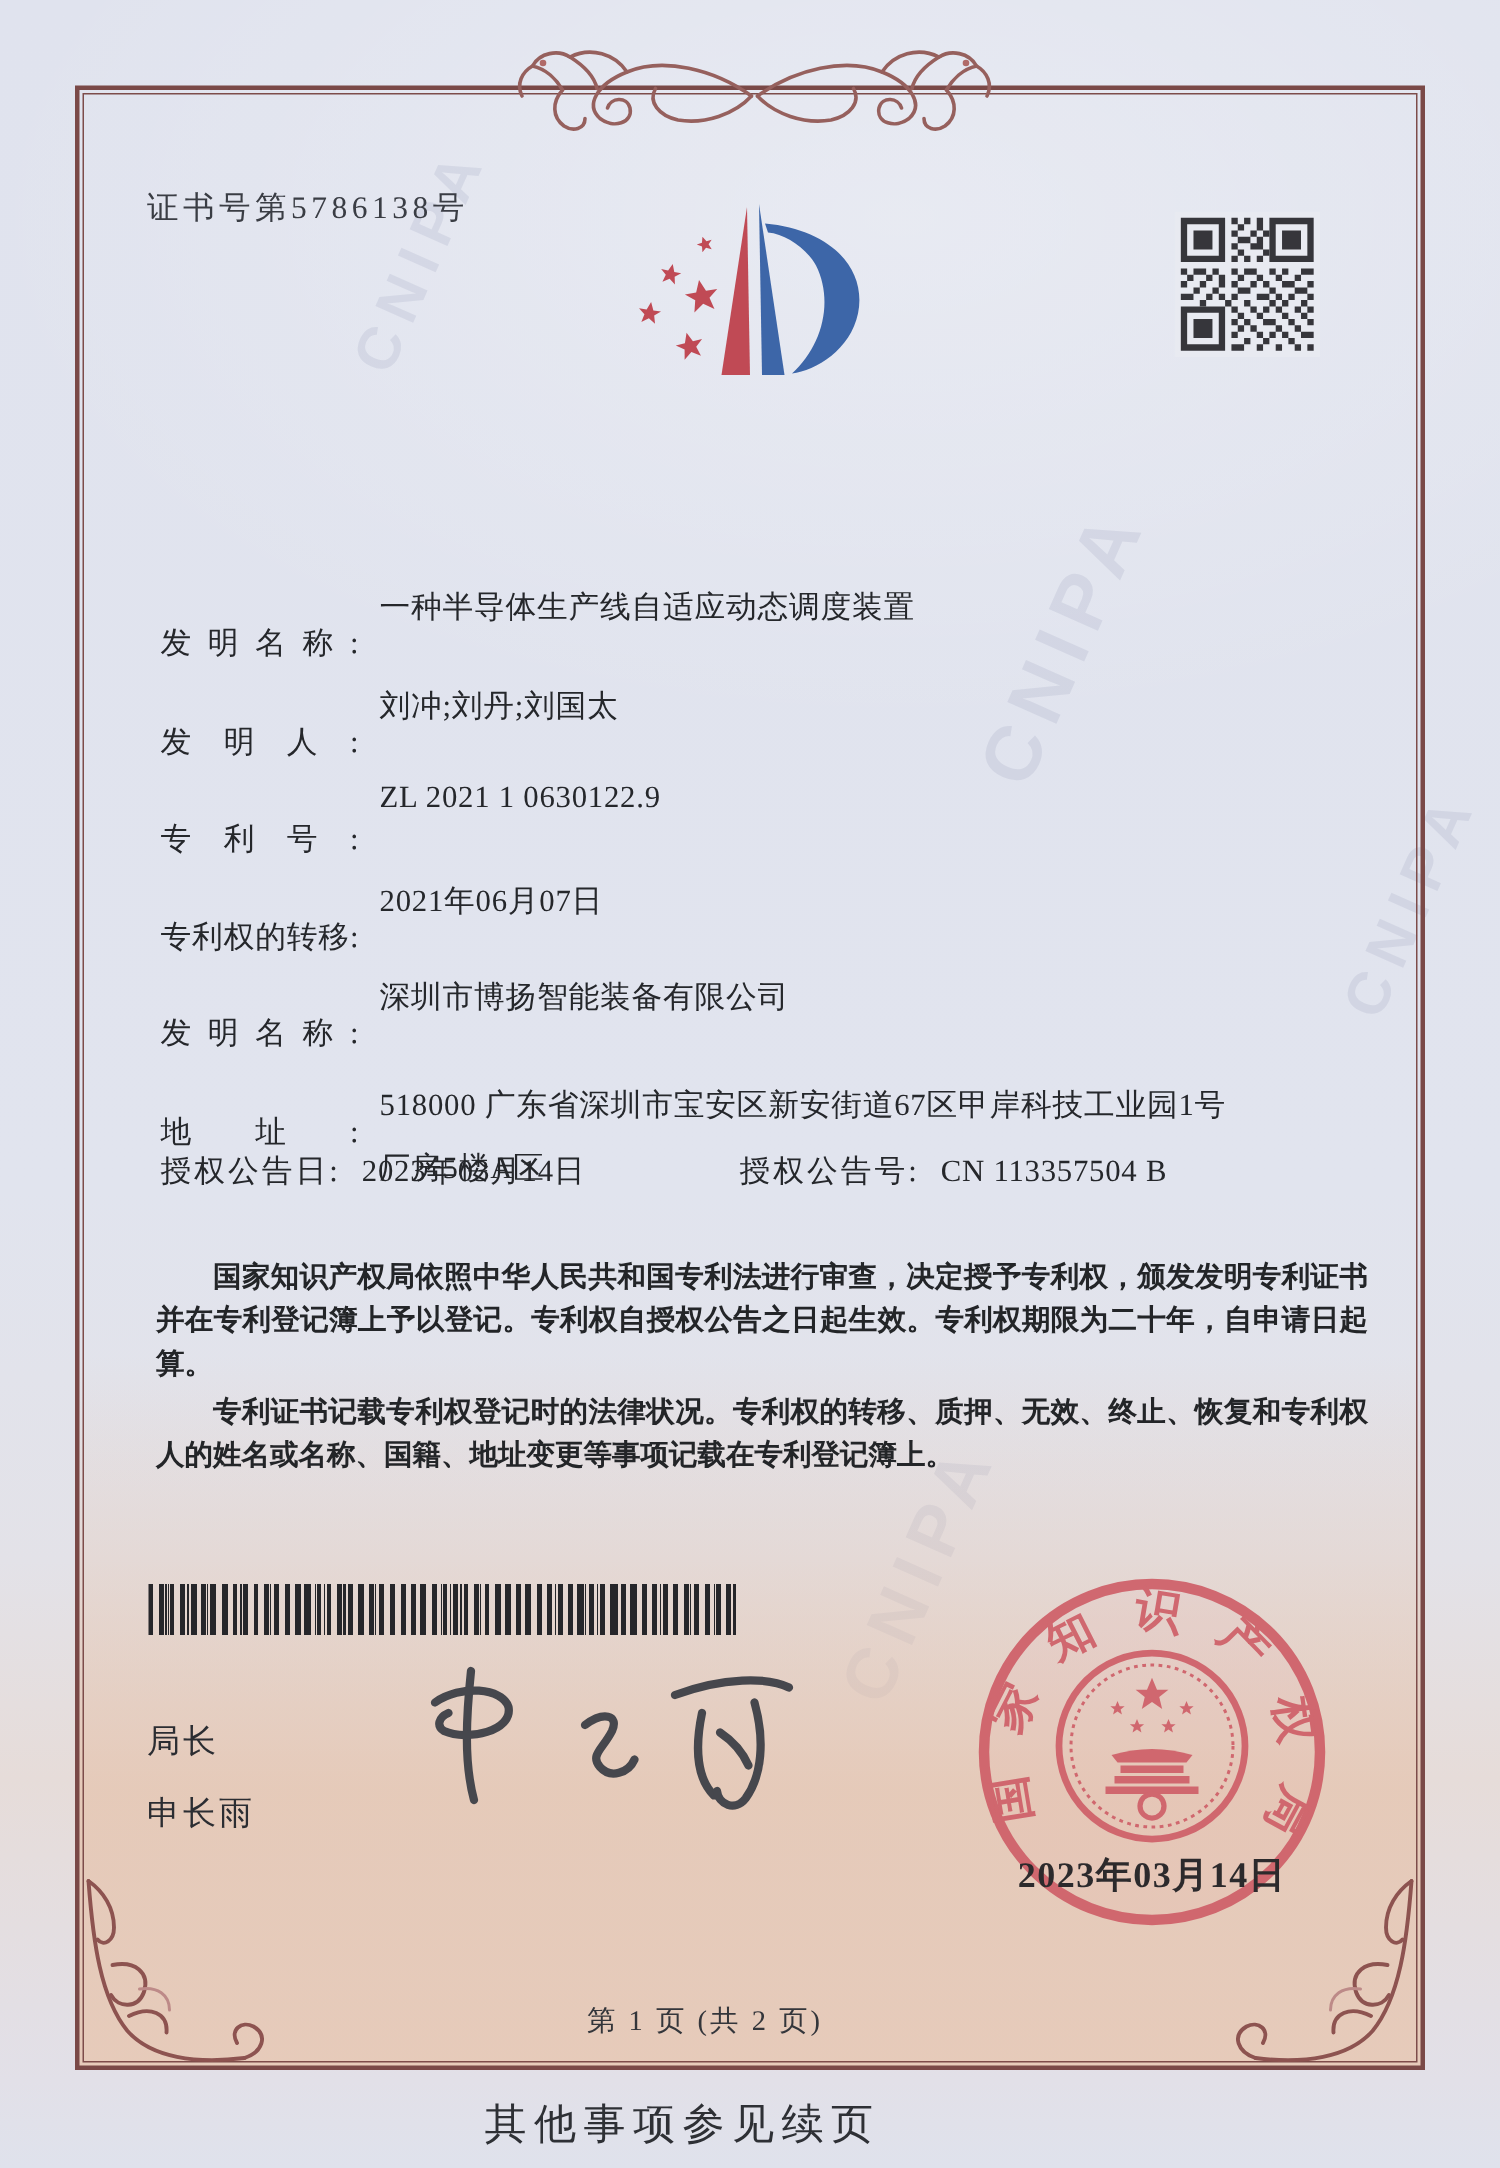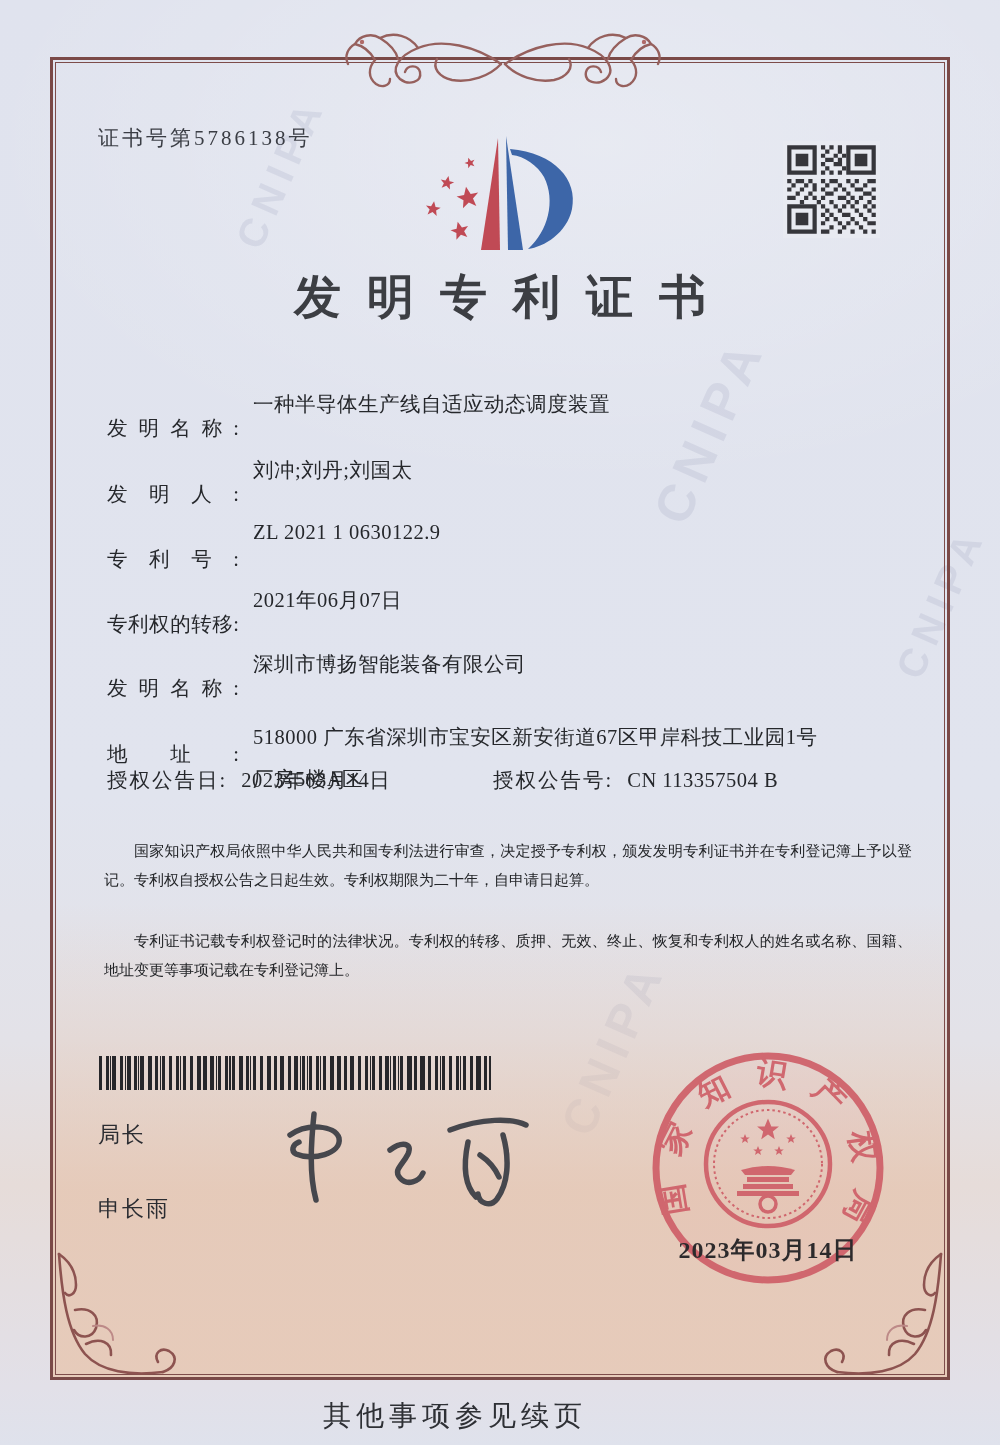--- a/index.html
+++ b/index.html
@@ -55,32 +55,32 @@
     margin-top:24px;
   }
   .val{margin-left:14px;letter-spacing:.5px;}
   .val-wrap{
     display:inline-block;width:566px;white-space:normal;
     line-height:42px;vertical-align:top;
   }
   .grant2{position:absolute;left:386px;top:0;white-space:nowrap;}
   .grant2 .lab2{letter-spacing:2px;}
   .para{
-    left:104px;width:808px;font-size:15px;line-height:29px;
-    color:#232528;text-align:justify;text-indent:2em;
+    left:104px;width:808px;font-size:19px;line-height:29px;
+    color:#232528;text-align:justify;text-indent:2em;font-weight:bold;
   }
   .barcode{
     left:99px;top:1056px;width:392px;height:34px;
     background-image:
       repeating-linear-gradient(90deg,#26262a 0 3px,rgba(0,0,0,0) 3px 7px),
       repeating-linear-gradient(90deg,#26262a 1px 2px,rgba(0,0,0,0) 2px 11px),
       repeating-linear-gradient(90deg,#26262a 0 1px,rgba(0,0,0,0) 1px 13px);
   }
   .role{
-    left:98px;top:1120px;font-size:22px;color:#2b2d32;letter-spacing:2px;
+    left:98px;top:1146px;font-size:22px;color:#2b2d32;letter-spacing:2px;
     font-family:"Liberation Sans","DejaVu Sans",sans-serif;
   }
   .name{
     left:98px;top:1194px;font-size:22px;color:#2b2d32;letter-spacing:2px;
     font-family:"Liberation Sans","DejaVu Sans",sans-serif;
   }
   .page-indicator{
     left:0;top:1334px;width:940px;text-align:center;
     font-size:19px;color:#34363b;letter-spacing:2px;
   }
@@ -171,21 +171,20 @@
     <use href="#lstar" transform="translate(40,106) scale(0.95) rotate(-14)"></use>
   </svg>
 
   <svg class="abs" style="left:783px;top:141px;" width="97" height="97" viewBox="-1 -1 23 23">
     <rect x="-1" y="-1" width="23" height="23" fill="#e8eaf1"></rect>
     <path fill="#36363b" fill-rule="evenodd" d="M0 0h7v7H0zM1 1h5v5H1zM14 0h7v7h-7zM15 1h5v5h-5zM0 14h7v7H0zM1 15h5v5H1z"></path>
     <path fill="#36363b" d="M2 2h3v3H2zM16 2h3v3h-3zM2 16h3v3H2z"></path>
     <path fill="#36363b" d="M8 0h1v1H8zM10 0h1v1h-1zM12 0h1v1h-1zM9 1h1v1H9zM12 1h1v1h-1zM8 2h1v1H8zM11 2h1v1h-1zM13 2h1v1h-1zM9 3h1v1H9zM10 3h1v1h-1zM12 3h1v1h-1zM8 4h1v1H8zM11 4h1v1h-1zM12 4h1v1h-1zM9 5h1v1H9zM13 5h1v1h-1zM8 6h1v1H8zM10 6h1v1h-1zM12 6h1v1h-1zM0 8h1v1H0zM2 8h1v1H2zM3 8h1v1H3zM5 8h1v1H5zM8 8h1v1H8zM10 8h1v1h-1zM11 8h1v1h-1zM14 8h1v1h-1zM16 8h1v1h-1zM19 8h1v1h-1zM20 8h1v1h-1zM1 9h1v1H1zM4 9h1v1H4zM6 9h1v1H6zM9 9h1v1H9zM12 9h1v1h-1zM15 9h1v1h-1zM18 9h1v1h-1zM0 10h1v1H0zM3 10h1v1H3zM6 10h1v1H6zM8 10h1v1H8zM11 10h1v1h-1zM13 10h1v1h-1zM16 10h1v1h-1zM17 10h1v1h-1zM20 10h1v1h-1zM2 11h1v1H2zM5 11h1v1H5zM9 11h1v1H9zM10 11h1v1h-1zM14 11h1v1h-1zM18 11h1v1h-1zM19 11h1v1h-1zM0 12h1v1H0zM1 12h1v1H1zM4 12h1v1H4zM6 12h1v1H6zM8 12h1v1H8zM12 12h1v1h-1zM13 12h1v1h-1zM15 12h1v1h-1zM17 12h1v1h-1zM20 12h1v1h-1zM3 13h1v1H3zM7 13h1v1H7zM10 13h1v1h-1zM14 13h1v1h-1zM16 13h1v1h-1zM19 13h1v1h-1zM8 14h1v1H8zM11 14h1v1h-1zM13 14h1v1h-1zM15 14h1v1h-1zM18 14h1v1h-1zM20 14h1v1h-1zM9 15h1v1H9zM12 15h1v1h-1zM16 15h1v1h-1zM19 15h1v1h-1zM8 16h1v1H8zM10 16h1v1h-1zM13 16h1v1h-1zM14 16h1v1h-1zM17 16h1v1h-1zM20 16h1v1h-1zM9 17h1v1H9zM11 17h1v1h-1zM15 17h1v1h-1zM18 17h1v1h-1zM8 18h1v1H8zM12 18h1v1h-1zM14 18h1v1h-1zM16 18h1v1h-1zM19 18h1v1h-1zM20 18h1v1h-1zM10 19h1v1h-1zM13 19h1v1h-1zM17 19h1v1h-1zM8 20h1v1H8zM9 20h1v1H9zM12 20h1v1h-1zM15 20h1v1h-1zM18 20h1v1h-1zM20 20h1v1h-1z"></path>
   </svg>
 
-  <div class="abs title">发明专利证书</div>
 
   <div class="abs row" style="top:390px;">
     <span class="lab">发明名称:</span><span class="val">一种半导体生产线自适应动态调度装置</span>
   </div>
   <div class="abs row" style="top:456px;">
     <span class="lab">发明人:</span><span class="val">刘冲;刘丹;刘国太</span>
   </div>
   <div class="abs row" style="top:521px;">
     <span class="lab">专利号:</span><span class="val">ZL 2021 1 0630122.9</span>
   </div>
@@ -249,16 +248,17 @@
         <circle cx="0" cy="36" r="8" fill="none" stroke-width="3.5"></circle>
       </g>
 
       <path id="sealArc" d="M -75.3 47.5 A 87 87 0 1 1 75.3 47.5" fill="none"></path>
       <text class="seal-arc-text"><textPath href="#sealArc" startOffset="4">国家知识产权局</textPath></text>
 
       <text class="seal-date" x="0" y="90" text-anchor="middle">2023年03月14日</text>
     </g>
   </svg>
 
+  <div class="abs page-indicator">第 1 页 (共 2 页)</div>
 
   <div class="abs footer-note">其他事项参见续页</div>
 
 </div>
 
 </body></html>

